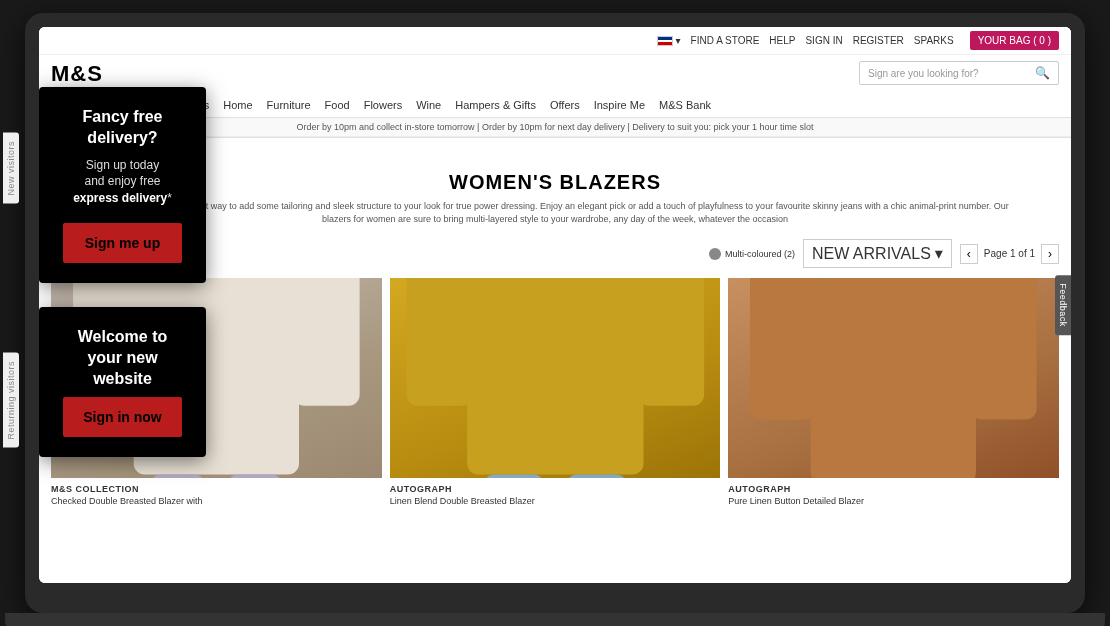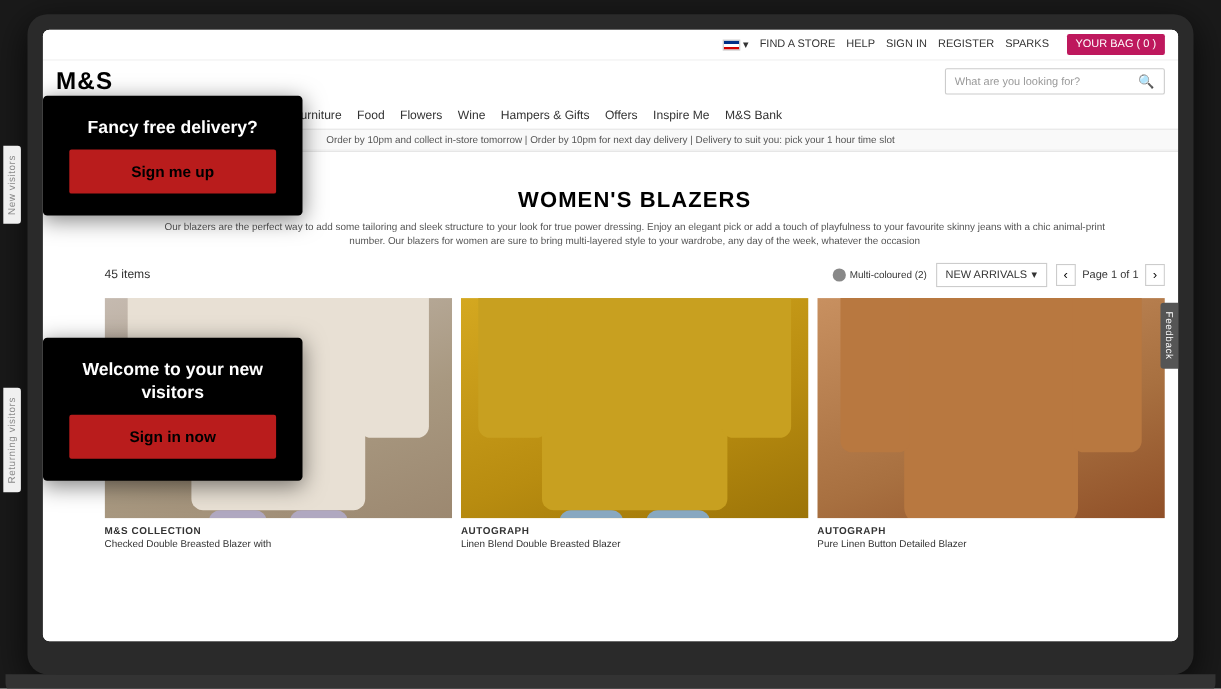--- a/index.html
+++ b/index.html
@@ -96,21 +96,21 @@
       justify-content: flex-end;
       padding: 4px 12px;
       font-size: 10px;
       color: #333;
       gap: 10px;
       border-bottom: 1px solid #f0f0f0;
     }
     .ms-top-bar span { cursor: pointer; }
     .ms-logo-search {
       display: flex;
-      align-items: center;
+      align-items: flex-start;
       padding: 6px 12px;
       gap: 10px;
     }
     .ms-logo {
       font-size: 22px;
       font-weight: bold;
       color: #000;
       letter-spacing: 1px;
       min-width: 60px;
     }
@@ -168,21 +168,20 @@
     .ms-breadcrumb a { color: #666; text-decoration: none; }
     .ms-breadcrumb span { color: #333; font-weight: bold; }
 
     
     .ms-content {
       display: flex;
       padding: 0 12px 12px;
       gap: 10px;
       height: calc(100% - 145px);
       overflow: hidden;
-      margin-left: 44px;
     }
 
     
     .ms-products {
       flex: 1;
       overflow: hidden;
     }
     .ms-section-title {
       font-size: 20px;
       font-weight: bold;
@@ -204,21 +203,21 @@
       justify-content: space-between;
       padding: 6px 0;
       font-size: 11px;
       color: #333;
     }
     .ms-sort-btn {
       display: flex;
       align-items: center;
       border: 1px solid #ccc;
       padding: 4px 8px;
-      font-size: 10px;
+      font-size: 16px;
       cursor: pointer;
       gap: 4px;
     }
     .ms-pagination {
       display: flex;
       align-items: center;
       gap: 6px;
       font-size: 10px;
     }
     .ms-page-btn {
@@ -262,21 +261,21 @@
       color: #333;
       margin-top: 2px;
     }
 
     
     .overlay-popup {
       position: absolute;
       left: 0;
       background: #000;
       color: #fff;
-      width: 236px;
+      width: 167px;
       border-radius: 4px;
       padding: 20px 24px;
       box-shadow: 0 4px 20px rgba(0,0,0,0.5);
     }
     .overlay-popup-new {
       top: 60px;
     }
     .overlay-popup-returning {
       top: 280px;
     }
@@ -351,21 +350,21 @@
           <span>FIND A STORE</span>
           <span>HELP</span>
           <span>SIGN IN</span>
           <span>REGISTER</span>
           <span>SPARKS</span>
           <button class="ms-bag-btn">YOUR BAG ( 0 )</button>
         </div>
         <div class="ms-logo-search">
           <div class="ms-logo">M&amp;S</div>
           <div class="ms-search-bar">
-            <span style="color:#999;font-size:10px;flex:1;">What are you looking for?</span>
+            <span style="color:#999;font-size:10px;flex:1;">Sign are you looking for?</span>
             <span class="ms-search-icon">🔍</span>
           </div>
         </div>
         <div class="ms-nav">
           <span>Lingerie</span>
           <span>Beauty</span>
           <span>Men</span>
           <span>Kids</span>
           <span>Home</span>
           <span>Furniture</span>
@@ -457,25 +456,29 @@
               <div class="ms-product-name">Pure Linen Button Detailed Blazer</div>
             </div>
           </div>
         </div>
       </div>
 
       <div class="feedback-tab">Feedback</div>
 
       <div class="overlay-popup overlay-popup-new">
         <div class="popup-title">Fancy free delivery?</div>
+        <div class="popup-subtitle">
+          <span>Sign up today</span><br>
+          <span>and enjoy free</span> <strong>express delivery</strong><span>*</span>
+        </div>
         <button class="popup-btn">Sign me up</button>
       </div>
 
       <div class="overlay-popup overlay-popup-returning">
-        <div class="popup-title">Welcome to your new visitors</div>
+        <div class="popup-title">Welcome to your new website</div>
         <button class="popup-btn">Sign in now</button>
       </div>
 
     </div>
   </div>
 
   <div class="side-tab side-tab-new">New visitors</div>
   <div class="side-tab side-tab-returning">Returning visitors</div>
 
   <div class="laptop-base"></div>

